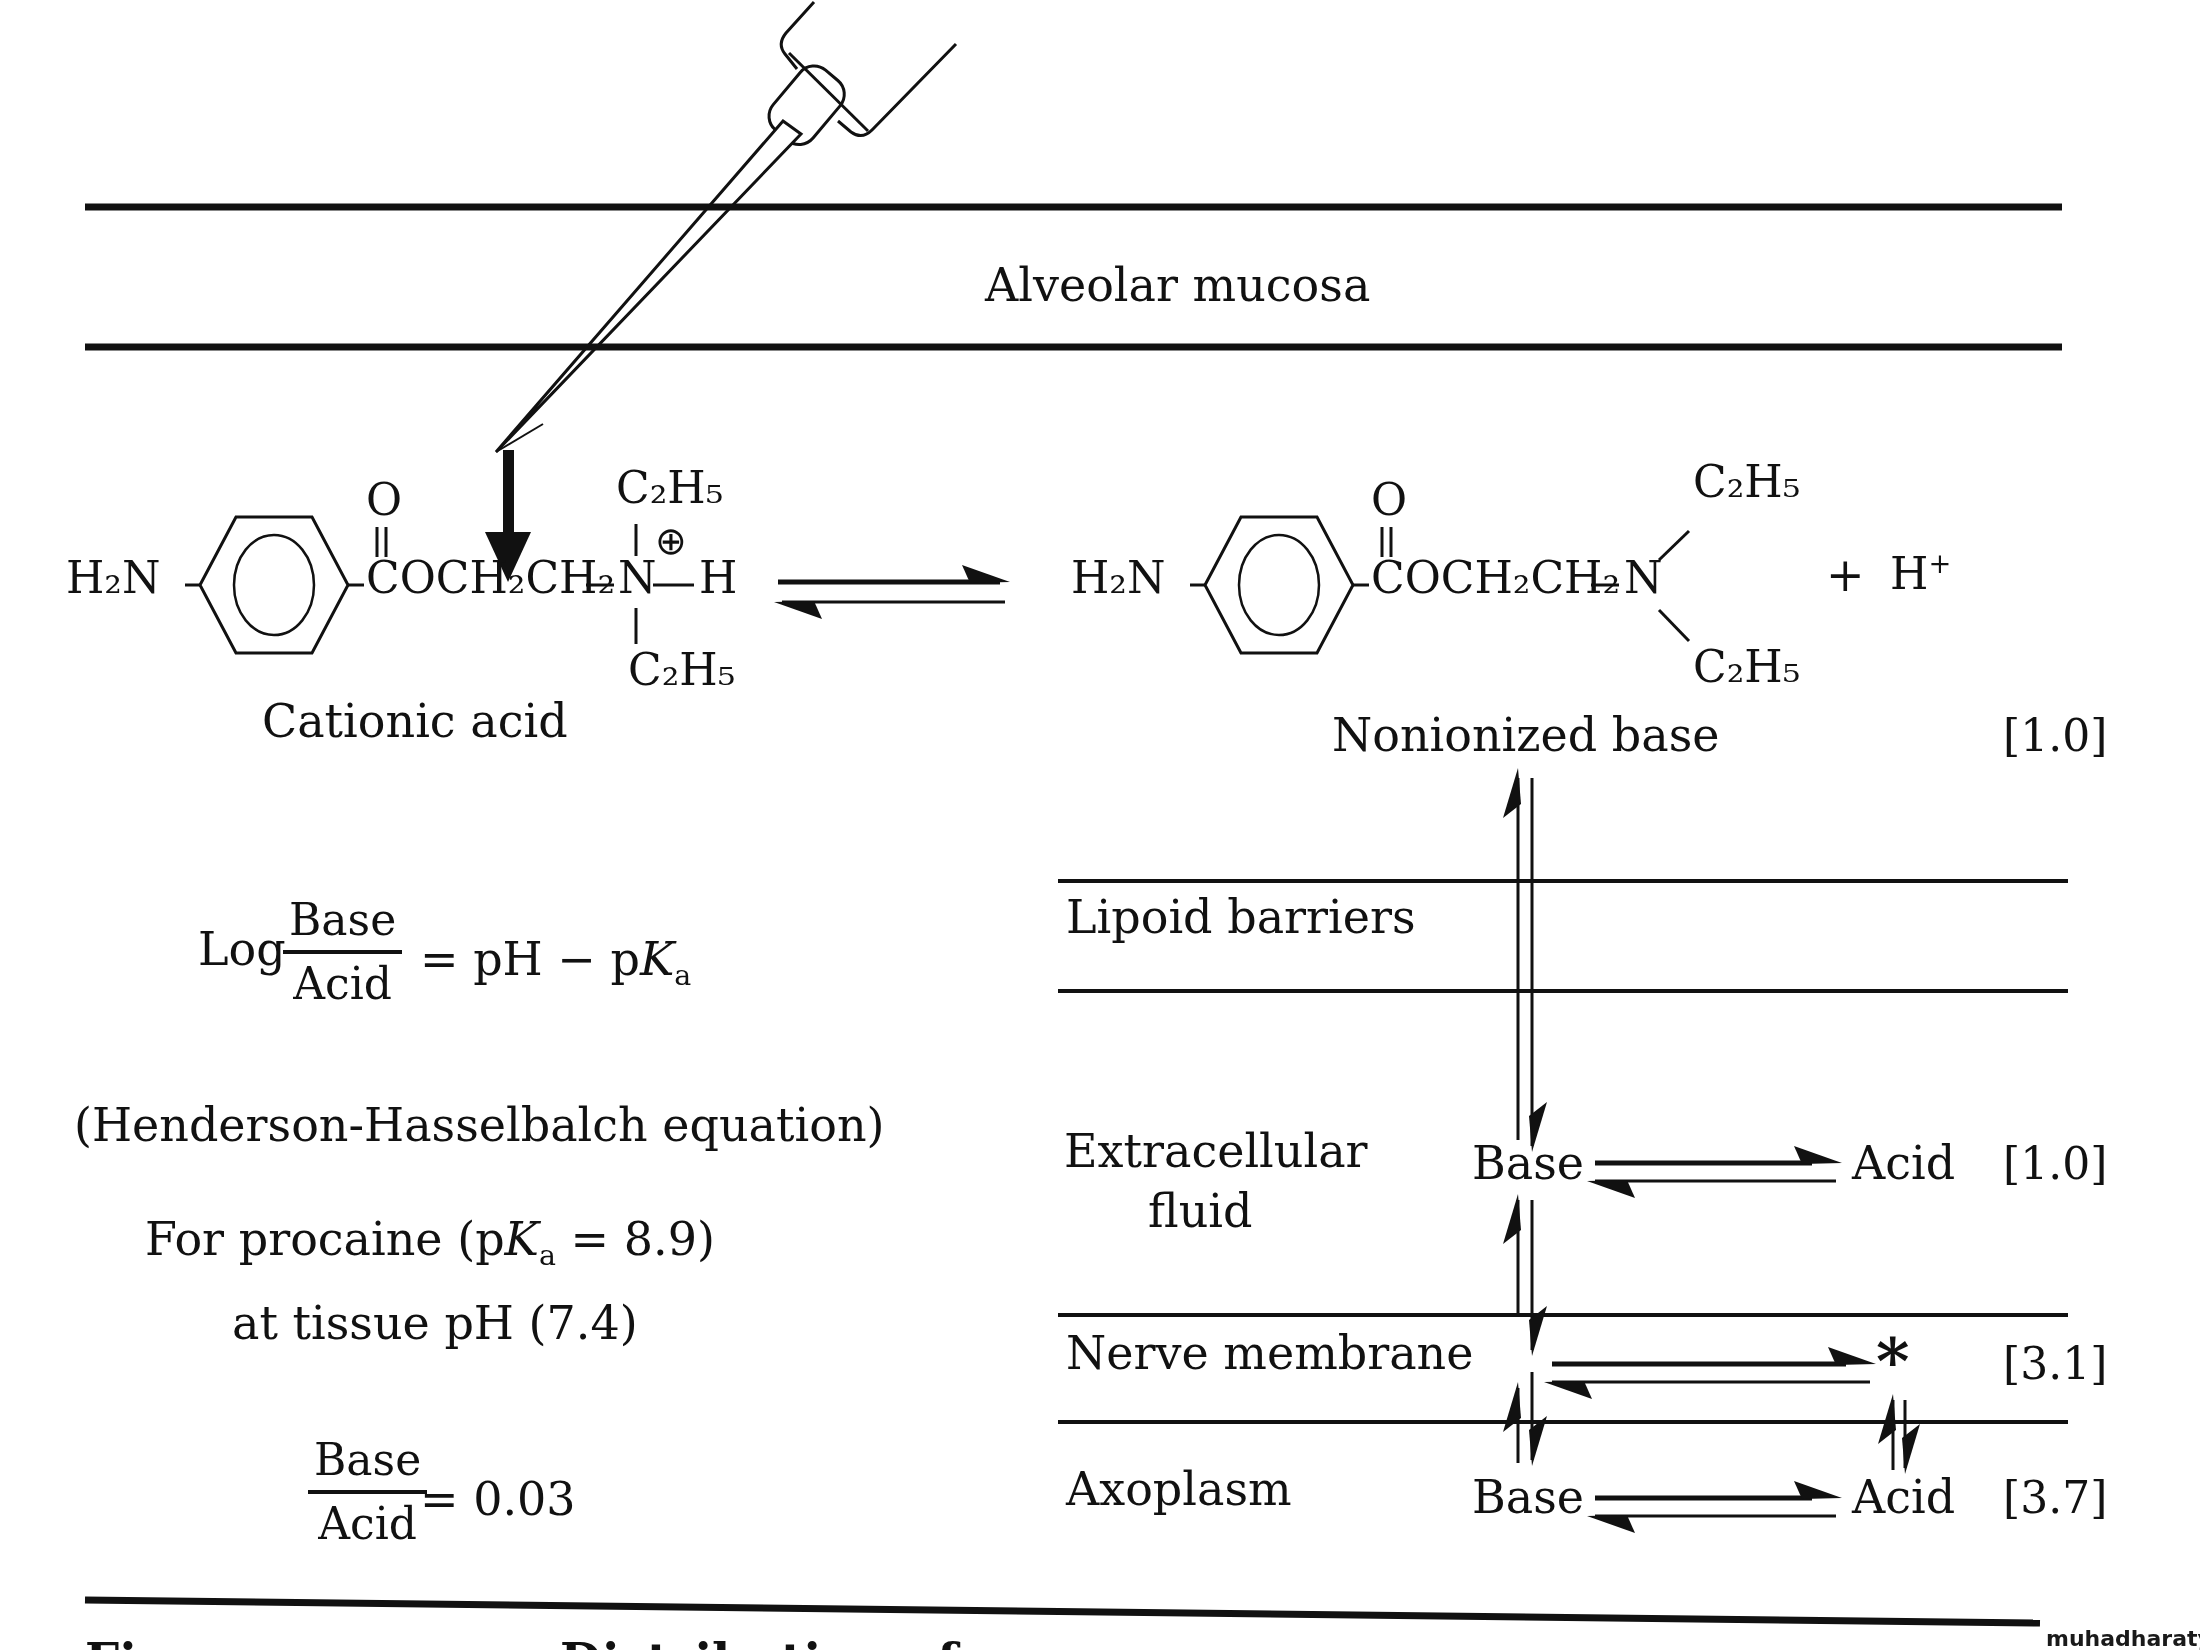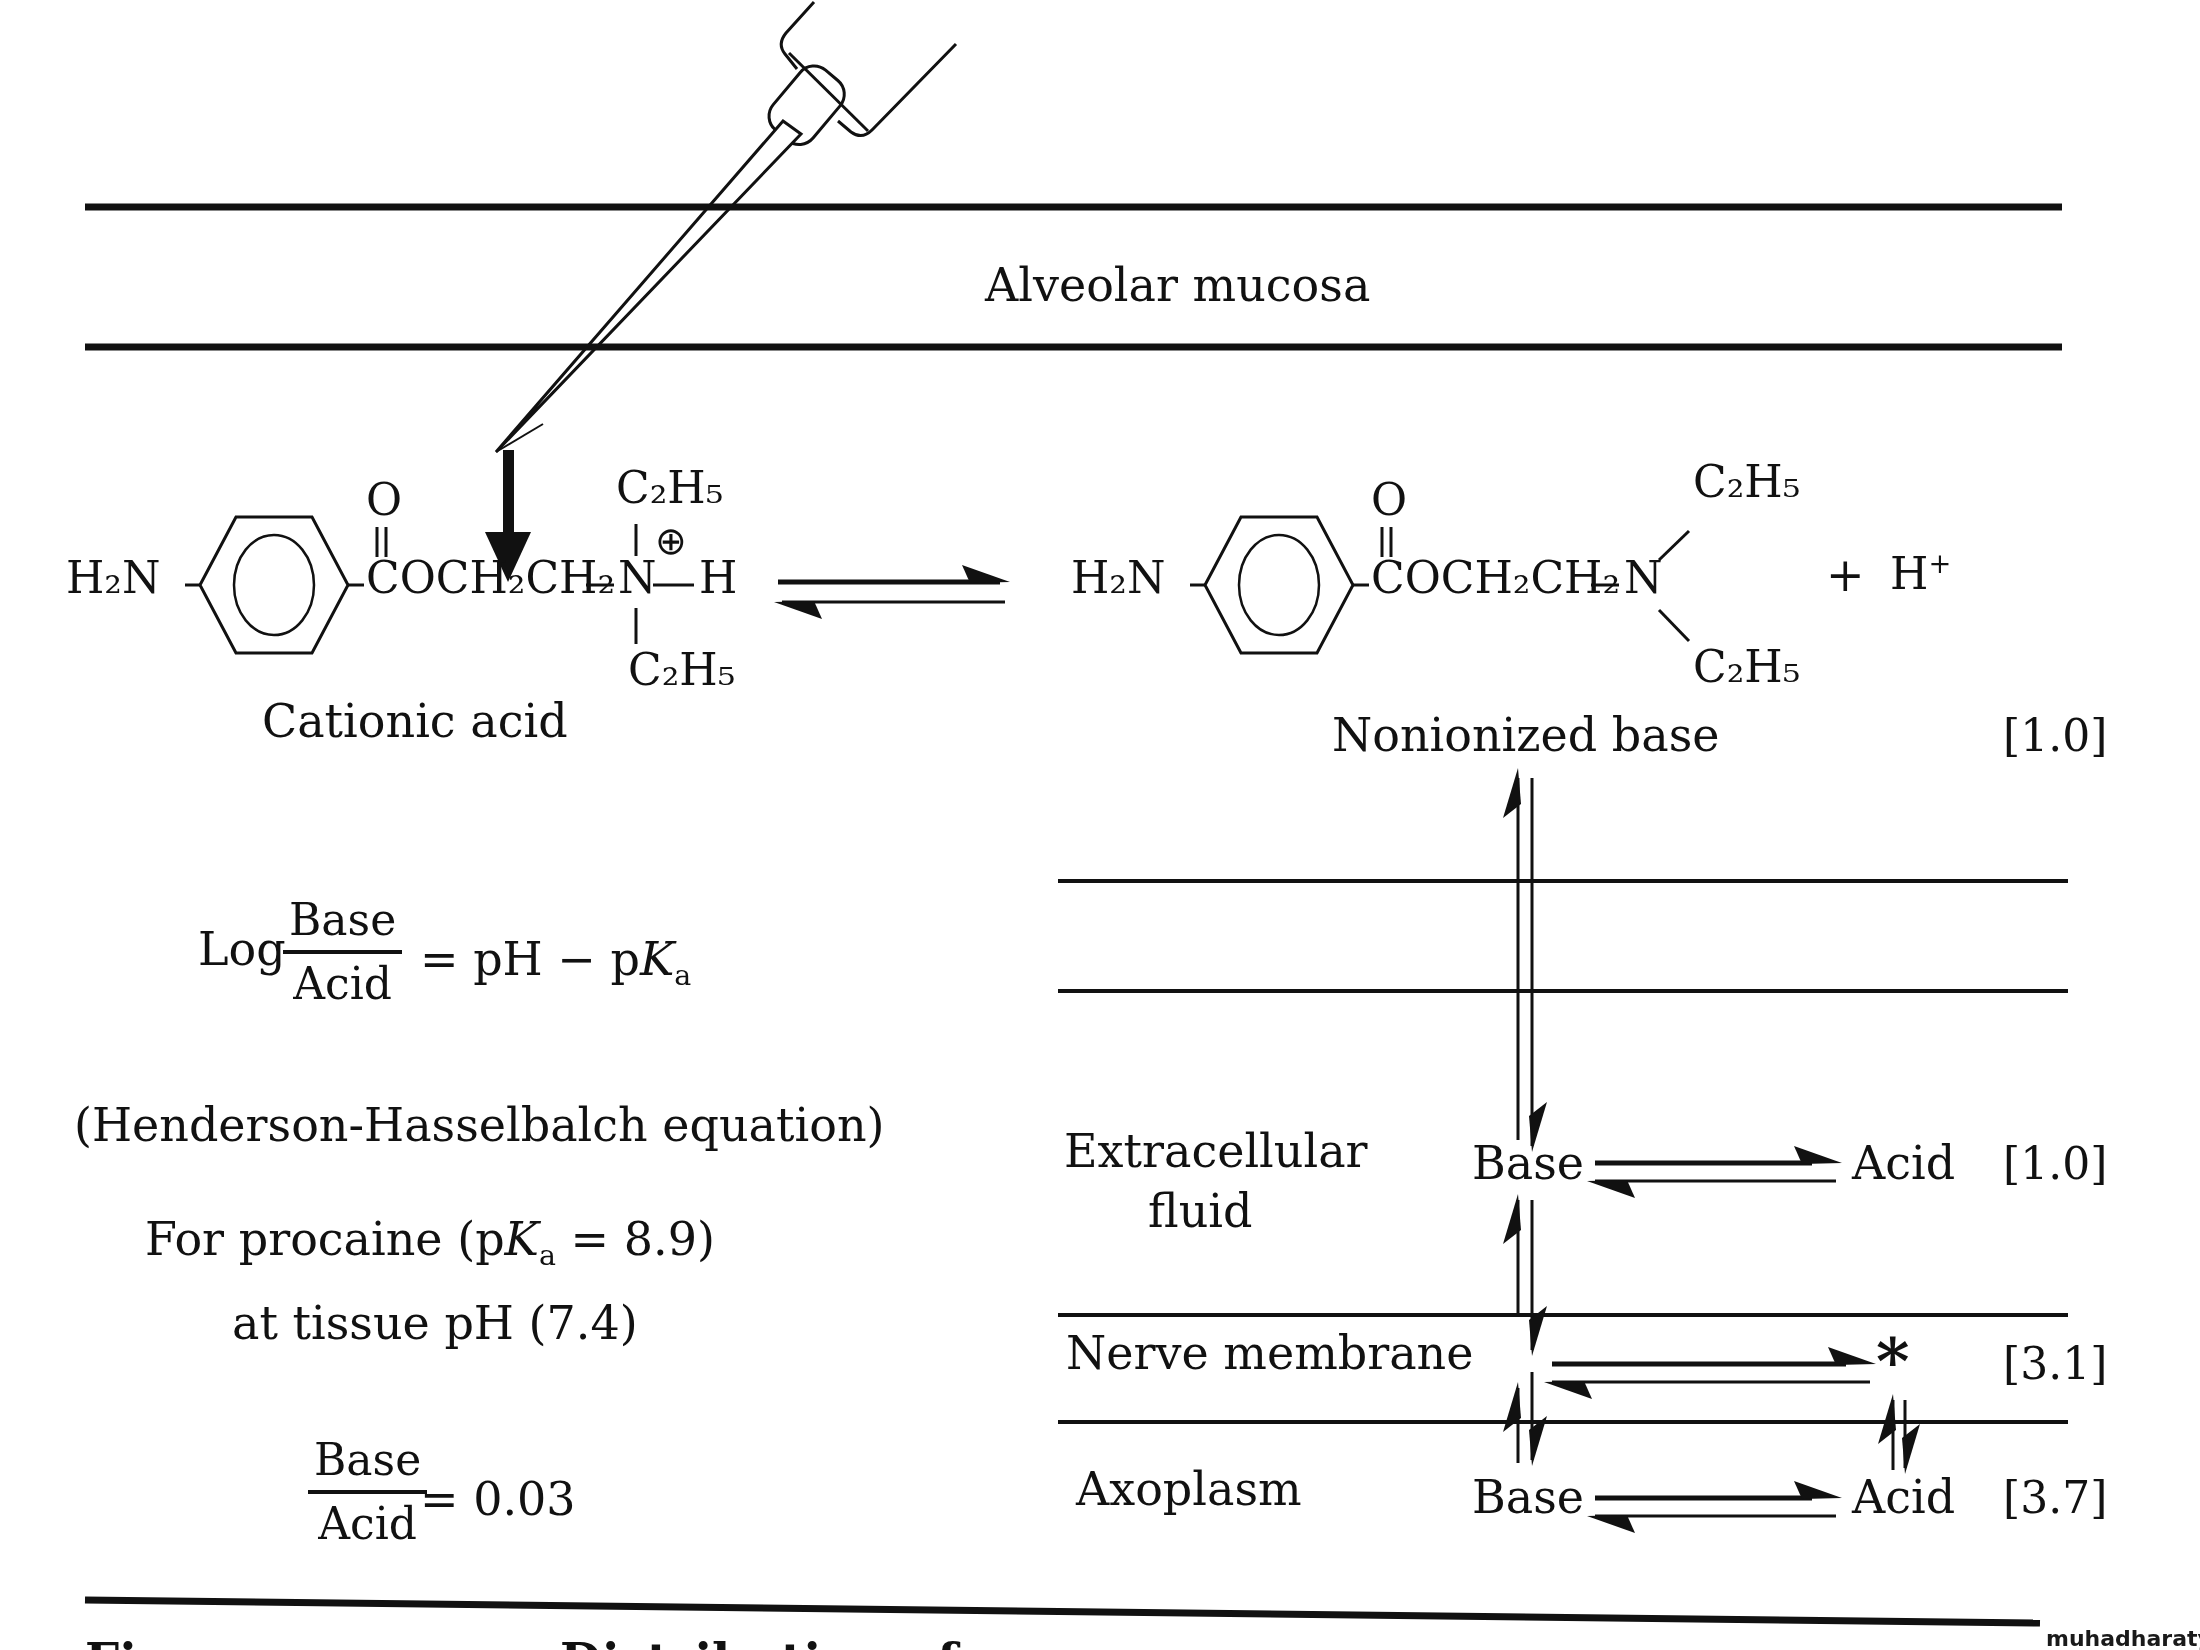--- a/index.html
+++ b/index.html
@@ -176,32 +176,33 @@
     <span>For procaine (p</span><i class="kk">K</i><sub>a</sub><span> = 8.9)</span>
   </div>
   <div class="lbl fs46" style="left:232px;top:1300px;">at tissue pH (7.4)</div>
 
   <div class="frac" style="left:308px;top:1438px;">
     <span class="num">Base</span>
     <span class="den">Acid</span>
   </div>
   <div class="lbl fs46" style="left:420px;top:1476px;">= 0.03</div>
 
+  <div class="lbl fs46" style="left:1066px;top:894px;">Lipoid barriers</div>
 
   <div class="lbl fs46" style="left:1064px;top:1128px;">Extracellular</div>
   <div class="lbl fs46" style="left:1148px;top:1188px;">fluid</div>
   <div class="lbl fs46" style="left:1472px;top:1140px;">Base</div>
   <div class="lbl fs46" style="left:1852px;top:1140px;">Acid</div>
   <div class="lbl fs44" style="left:2003px;top:1142px;">[1.0]</div>
 
   <div class="lbl fs46" style="left:1066px;top:1330px;">Nerve membrane</div>
   <div class="lbl ast" style="left:1876px;top:1330px;">*</div>
   <div class="lbl fs44" style="left:2003px;top:1342px;">[3.1]</div>
 
-  <div class="lbl fs46" style="left:1066px;top:1466px;margin-left:10px;">Axoplasm</div>
+  <div class="lbl fs46" style="left:1066px;top:1466px;">Axoplasm</div>
   <div class="lbl fs46" style="left:1472px;top:1474px;">Base</div>
   <div class="lbl fs46" style="left:1852px;top:1474px;">Acid</div>
   <div class="lbl fs44" style="left:2003px;top:1476px;">[3.7]</div>
 
   <div id="caption-clip">
     <span style="left:0;">Fig.</span>
     <span style="left:475px;">Distribution of</span>
   </div>
   <div id="watermark">muhadharaty.com</div>
 

